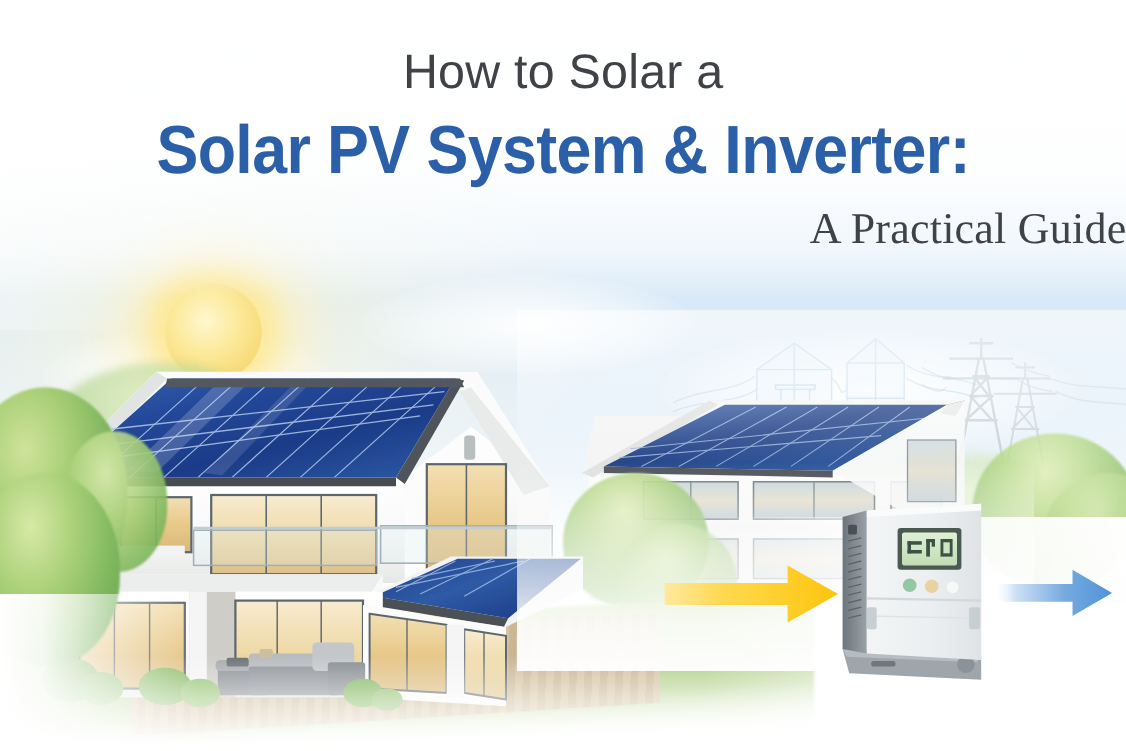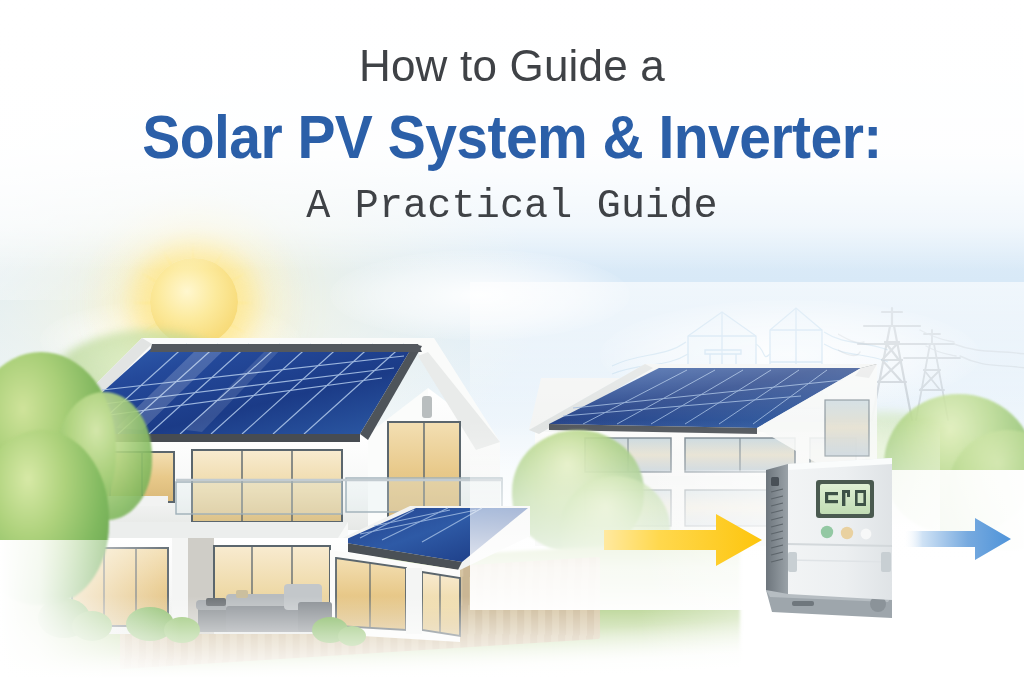--- a/index.html
+++ b/index.html
@@ -149,21 +149,22 @@
   }
   .t-line2 {
     position:absolute; left:0; top:101px; width:1024px;
     font-size:62px; font-weight:700; color:#2b5fa8; letter-spacing:-.6px;
     transform:scaleX(.92); transform-origin:50% 50%;
     font-family:"Liberation Sans", sans-serif;
   }
   .t-line3 {
     position:absolute; left:0; top:184px; width:1024px;
     font-size:40px; font-weight:400; color:#3f4246; letter-spacing:.2px;
-    font-family:Liberation Mono, monospace;
+    font-family:Liberation Serif, serif;
+    text-align:right;
   }
 
   
   .title-wash {
     position:absolute; left:0; top:0; width:1024px; height:270px; z-index:35;
     background:linear-gradient(to bottom, rgba(255,255,255,.97) 0%, rgba(255,255,255,.93) 55%, rgba(255,255,255,.55) 84%, rgba(255,255,255,0) 100%);
     pointer-events:none;
   }
   .title-wash-l { position:absolute; left:0; top:0; width:300px; height:300px; z-index:34;
     background:linear-gradient(to bottom right, rgba(255,255,255,.98), rgba(255,255,255,0) 70%); pointer-events:none;}
@@ -556,18 +557,18 @@
           <stop offset="1" stop-color="#4e93d9"></stop>
         </linearGradient>
       </defs>
       <path d="M0 15 H72 V2 L108 23 L72 44 V31 H0 Z" fill="url(#bg2)"></path>
     </svg>
   </div>
 
   <div class="title-wash"></div>
   <div class="title-wash-l"></div>
   <div class="title-block">
-    <div class="t-line1">How to Guide a</div>
+    <div class="t-line1">How to Solar a</div>
     <div class="t-line2">Solar PV System &amp; Inverter:</div>
     <div class="t-line3">A Practical Guide</div>
   </div>
 
 </div>
 
 </body></html>

